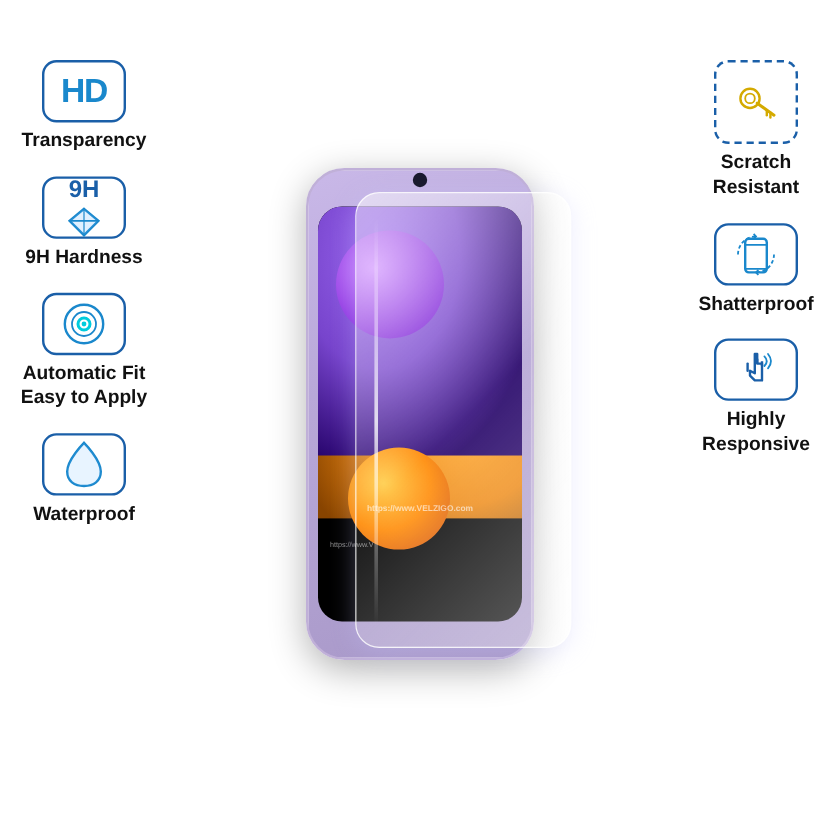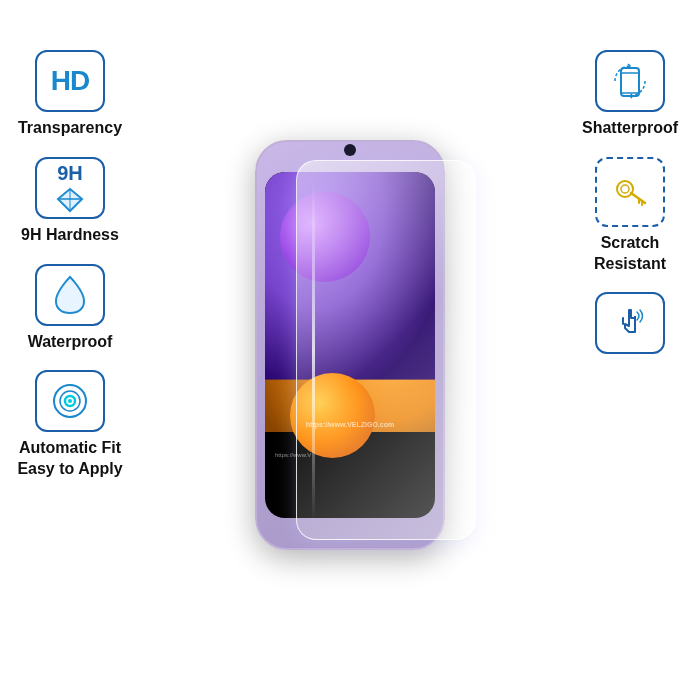--- a/index.html
+++ b/index.html
@@ -35,21 +35,21 @@
 
     .feature-item {
       display: flex;
       flex-direction: column;
       align-items: center;
       gap: 6px;
     }
 
     .icon-box {
       width: 70px;
-      height: 62px;
+      height: 52px;
       border: 2.5px solid #1a5fa8;
       border-radius: 12px;
       display: flex;
       align-items: center;
       justify-content: center;
       background: #fff;
     }
 
     .feature-label {
       font-size: 16px;
@@ -256,38 +256,38 @@
             <line x1="4" y1="14" x2="28" y2="14" stroke="#1a88cc" stroke-width="1.5"></line>
             <line x1="16" y1="4" x2="16" y2="26" stroke="#1a88cc" stroke-width="1"></line>
           </svg>
         </div>
       </div>
       <span class="feature-label">9H Hardness</span>
     </div>
 
     <div class="feature-item">
       <div class="icon-box">
-        <svg width="36" height="44" viewBox="0 0 36 44">
-          <path d="M18,4 C18,4 4,18 4,28 C4,36 10,40 18,40 C26,40 32,36 32,28 C32,18 18,4 18,4 Z" fill="none" stroke="#1a88cc" stroke-width="2"></path>
-          <path d="M18,4 C18,4 4,18 4,28 C4,36 10,40 18,40 C26,40 32,36 32,28 C32,18 18,4 18,4 Z" fill="rgba(100,180,255,0.15)"></path>
-        </svg>
-      </div>
-      <span class="feature-label">Waterproof</span>
-    </div>
-
-    <div class="feature-item">
-      <div class="icon-box">
         <svg width="44" height="44" viewBox="0 0 44 44">
           <circle cx="22" cy="22" r="16" fill="none" stroke="#1a88cc" stroke-width="2"></circle>
           <circle cx="22" cy="22" r="10" fill="none" stroke="#1a88cc" stroke-width="1.5"></circle>
           <circle cx="22" cy="22" r="5" fill="none" stroke="#00ccdd" stroke-width="2.5"></circle>
           <circle cx="22" cy="22" r="2" fill="#00ccdd"></circle>
         </svg>
       </div>
       <span class="feature-label">Automatic Fit<br>Easy to Apply</span>
+    </div>
+
+    <div class="feature-item">
+      <div class="icon-box">
+        <svg width="36" height="44" viewBox="0 0 36 44">
+          <path d="M18,4 C18,4 4,18 4,28 C4,36 10,40 18,40 C26,40 32,36 32,28 C32,18 18,4 18,4 Z" fill="none" stroke="#1a88cc" stroke-width="2"></path>
+          <path d="M18,4 C18,4 4,18 4,28 C4,36 10,40 18,40 C26,40 32,36 32,28 C32,18 18,4 18,4 Z" fill="rgba(100,180,255,0.15)"></path>
+        </svg>
+      </div>
+      <span class="feature-label">Waterproof</span>
     </div>
 
   </div>
 
   <div class="center-area">
     <div class="phone-wrapper">
 
       <div class="phone">
         <div class="phone-notch"></div>
         <div class="phone-screen">
@@ -304,58 +304,59 @@
       <div class="glass-protector">
         <div class="glass-shine"></div>
       </div>
 
     </div>
   </div>
 
   <div class="right-col">
 
     <div class="feature-item">
+      <div class="icon-box-dashed">
+        <svg width="38" height="38" viewBox="0 0 38 38">
+          <circle cx="14" cy="16" r="8" fill="none" stroke="#d4aa00" stroke-width="2"></circle>
+          <circle cx="14" cy="16" r="4" fill="none" stroke="#d4aa00" stroke-width="1.5"></circle>
+          <line x1="20" y1="20" x2="34" y2="30" stroke="#d4aa00" stroke-width="2.5" stroke-linecap="round"></line>
+          <line x1="28" y1="26" x2="28" y2="30" stroke="#d4aa00" stroke-width="2" stroke-linecap="round"></line>
+          <line x1="31" y1="28" x2="31" y2="32" stroke="#d4aa00" stroke-width="2" stroke-linecap="round"></line>
+        </svg>
+      </div>
+      <span class="feature-label">Scratch<br>Resistant</span>
+    </div>
+
+    <div class="feature-item">
       <div class="icon-box">
         <svg width="42" height="42" viewBox="0 0 42 42">
           <rect x="12" y="8" width="18" height="28" rx="3" fill="none" stroke="#1a88cc" stroke-width="2"></rect>
           <line x1="12" y1="13" x2="30" y2="13" stroke="#1a88cc" stroke-width="1.5"></line>
           <line x1="12" y1="33" x2="30" y2="33" stroke="#1a88cc" stroke-width="1.5"></line>
           <path d="M6,21 A15,15 0 0,1 21,6" fill="none" stroke="#1a88cc" stroke-width="1.5" stroke-dasharray="3,2"></path>
           <path d="M36,21 A15,15 0 0,1 21,36" fill="none" stroke="#1a88cc" stroke-width="1.5" stroke-dasharray="3,2"></path>
           <polyline points="19,4 21,6 19,8" fill="none" stroke="#1a88cc" stroke-width="1.5"></polyline>
           <polyline points="23,34 21,36 23,38" fill="none" stroke="#1a88cc" stroke-width="1.5"></polyline>
         </svg>
       </div>
       <span class="feature-label">Shatterproof</span>
     </div>
 
     <div class="feature-item">
-      <div class="icon-box-dashed">
-        <svg width="38" height="38" viewBox="0 0 38 38">
-          <circle cx="14" cy="16" r="8" fill="none" stroke="#d4aa00" stroke-width="2"></circle>
-          <circle cx="14" cy="16" r="4" fill="none" stroke="#d4aa00" stroke-width="1.5"></circle>
-          <line x1="20" y1="20" x2="34" y2="30" stroke="#d4aa00" stroke-width="2.5" stroke-linecap="round"></line>
-          <line x1="28" y1="26" x2="28" y2="30" stroke="#d4aa00" stroke-width="2" stroke-linecap="round"></line>
-          <line x1="31" y1="28" x2="31" y2="32" stroke="#d4aa00" stroke-width="2" stroke-linecap="round"></line>
-        </svg>
-      </div>
-      <span class="feature-label">Scratch<br>Resistant</span>
-    </div>
-
-    <div class="feature-item">
       <div class="icon-box">
         <svg width="42" height="42" viewBox="0 0 42 42">
 
           <path d="M20,8 L20,24 L16,22 L16,26 L20,30 L26,30 L26,16 L22,16 L22,8 Z" fill="none" stroke="#1a5fa8" stroke-width="2" stroke-linejoin="round"></path>
           <line x1="22" y1="16" x2="22" y2="12" stroke="#1a5fa8" stroke-width="2"></line>
           <line x1="26" y1="18" x2="26" y2="14" stroke="#1a5fa8" stroke-width="2"></line>
           <path d="M14,16 L14,22" stroke="#1a5fa8" stroke-width="2" stroke-linecap="round"></path>
 
           <path d="M28,10 Q32,14 28,18" fill="none" stroke="#1a88cc" stroke-width="1.5" stroke-linecap="round"></path>
           <path d="M31,8 Q36,14 31,20" fill="none" stroke="#1a88cc" stroke-width="1.5" stroke-linecap="round"></path>
         </svg>
       </div>
+      <span class="feature-label">Highly<br>Responsive</span>
     </div>
 
 
   </div>
 
 </div>
 
 </body></html>

